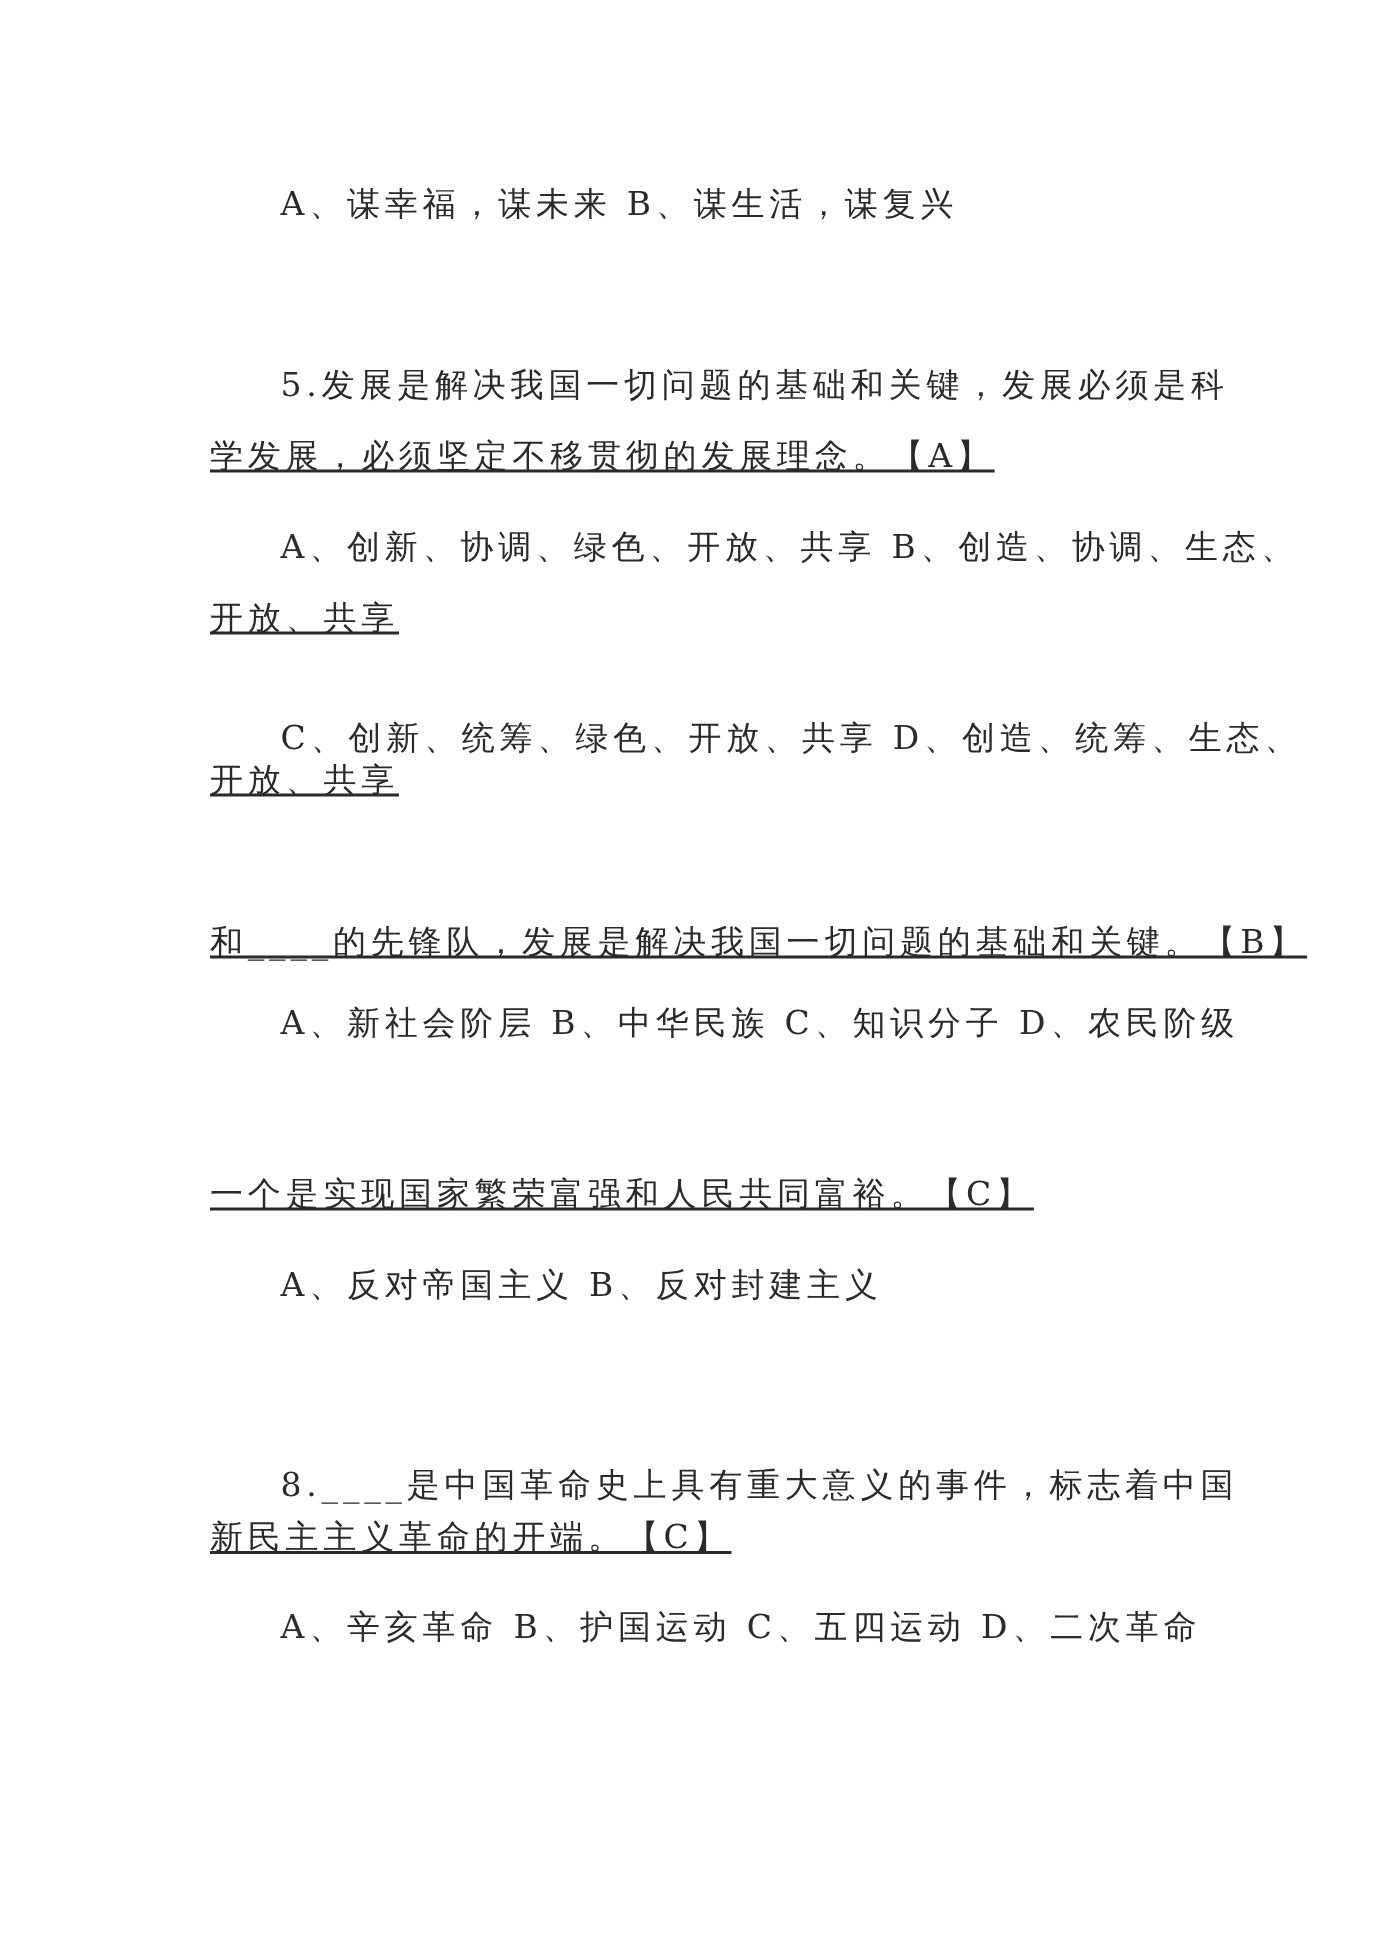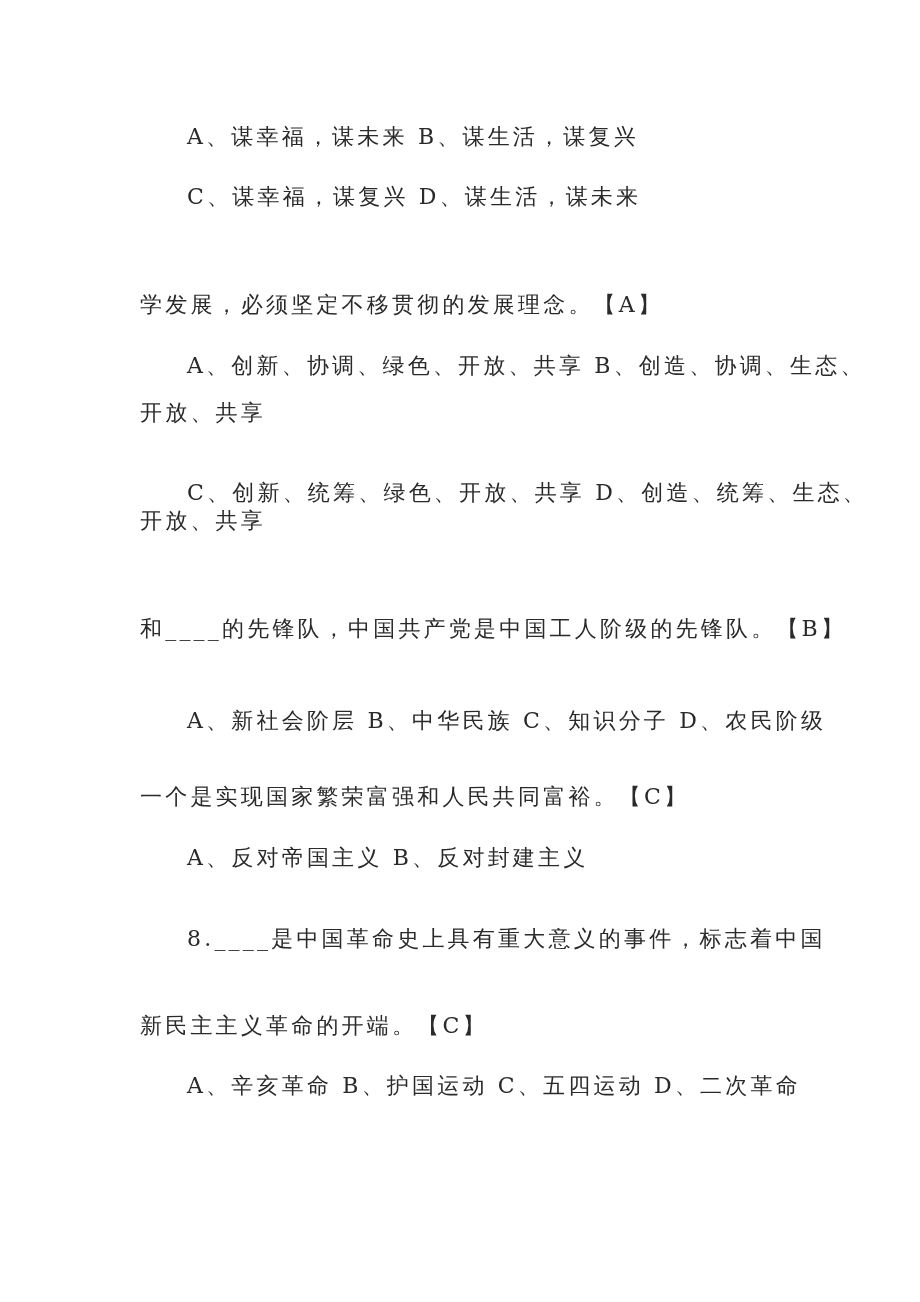--- a/index.html
+++ b/index.html
@@ -2,42 +2,42 @@
 <html><head>
 <meta charset="utf-8">
 <style>
   html, body { margin: 0; padding: 0; background: #ffffff; }
   body { width: 920px; height: 1302px; position: relative; overflow: hidden;
          font-family: "DejaVu Serif", "Liberation Serif", serif; color: #2a2a2a; }
   .page { position: absolute; left: 0; top: 0; width: 920px; height: 1302px; }
   .line { position: absolute; font-size: 22px; line-height: 26px; white-space: nowrap;
           letter-spacing: 3.2px; }
   .indent { left: 187px; }
-  .flush { left: 140px; }
+  .flush { left: 140px; text-decoration: underline; }
 </style>
 </head>
 <body>
 
 <div class="page">
   <div class="line indent" style="top:124px">A、谋幸福，谋未来 B、谋生活，谋复兴</div>
-  <div class="line indent" style="top:184px">C、谋幸福，谋复兴 D、谋生活，谋未来</div>
 
+  <div class="line indent" style="top:245px">5.发展是解决我国一切问题的基础和关键，发展必须是科</div>
   <div class="line flush" style="top:292px">学发展，必须坚定不移贯彻的发展理念。【A】</div>
 
   <div class="line indent" style="top:353px">A、创新、协调、绿色、开放、共享 B、创造、协调、生态、</div>
   <div class="line flush" style="top:400px">开放、共享</div>
 
   <div class="line indent" style="top:480px">C、创新、统筹、绿色、开放、共享 D、创造、统筹、生态、</div>
   <div class="line flush" style="top:508px">开放、共享</div>
 
-  <div class="line flush" style="top:616px">和____的先锋队，中国共产党是中国工人阶级的先锋队。【B】</div>
+  <div class="line flush" style="top:616px">和____的先锋队，发展是解决我国一切问题的基础和关键。【B】</div>
 
-  <div class="line indent" style="top:708px">A、新社会阶层 B、中华民族 C、知识分子 D、农民阶级</div>
+  <div class="line indent" style="top:670px">A、新社会阶层 B、中华民族 C、知识分子 D、农民阶级</div>
 
   <div class="line indent" style="top:845px">A、反对帝国主义 B、反对封建主义</div>
 
   <div class="line flush" style="top:784px">一个是实现国家繁荣富强和人民共同富裕。【C】</div>
 
-  <div class="line indent" style="top:926px">8.____是中国革命史上具有重大意义的事件，标志着中国</div>
+  <div class="line indent" style="top:978px">8.____是中国革命史上具有重大意义的事件，标志着中国</div>
   <div class="line flush" style="top:1013px">新民主主义革命的开端。【C】</div>
 
   <div class="line indent" style="top:1073px">A、辛亥革命 B、护国运动 C、五四运动 D、二次革命</div>
 </div>
 
 </body></html>

